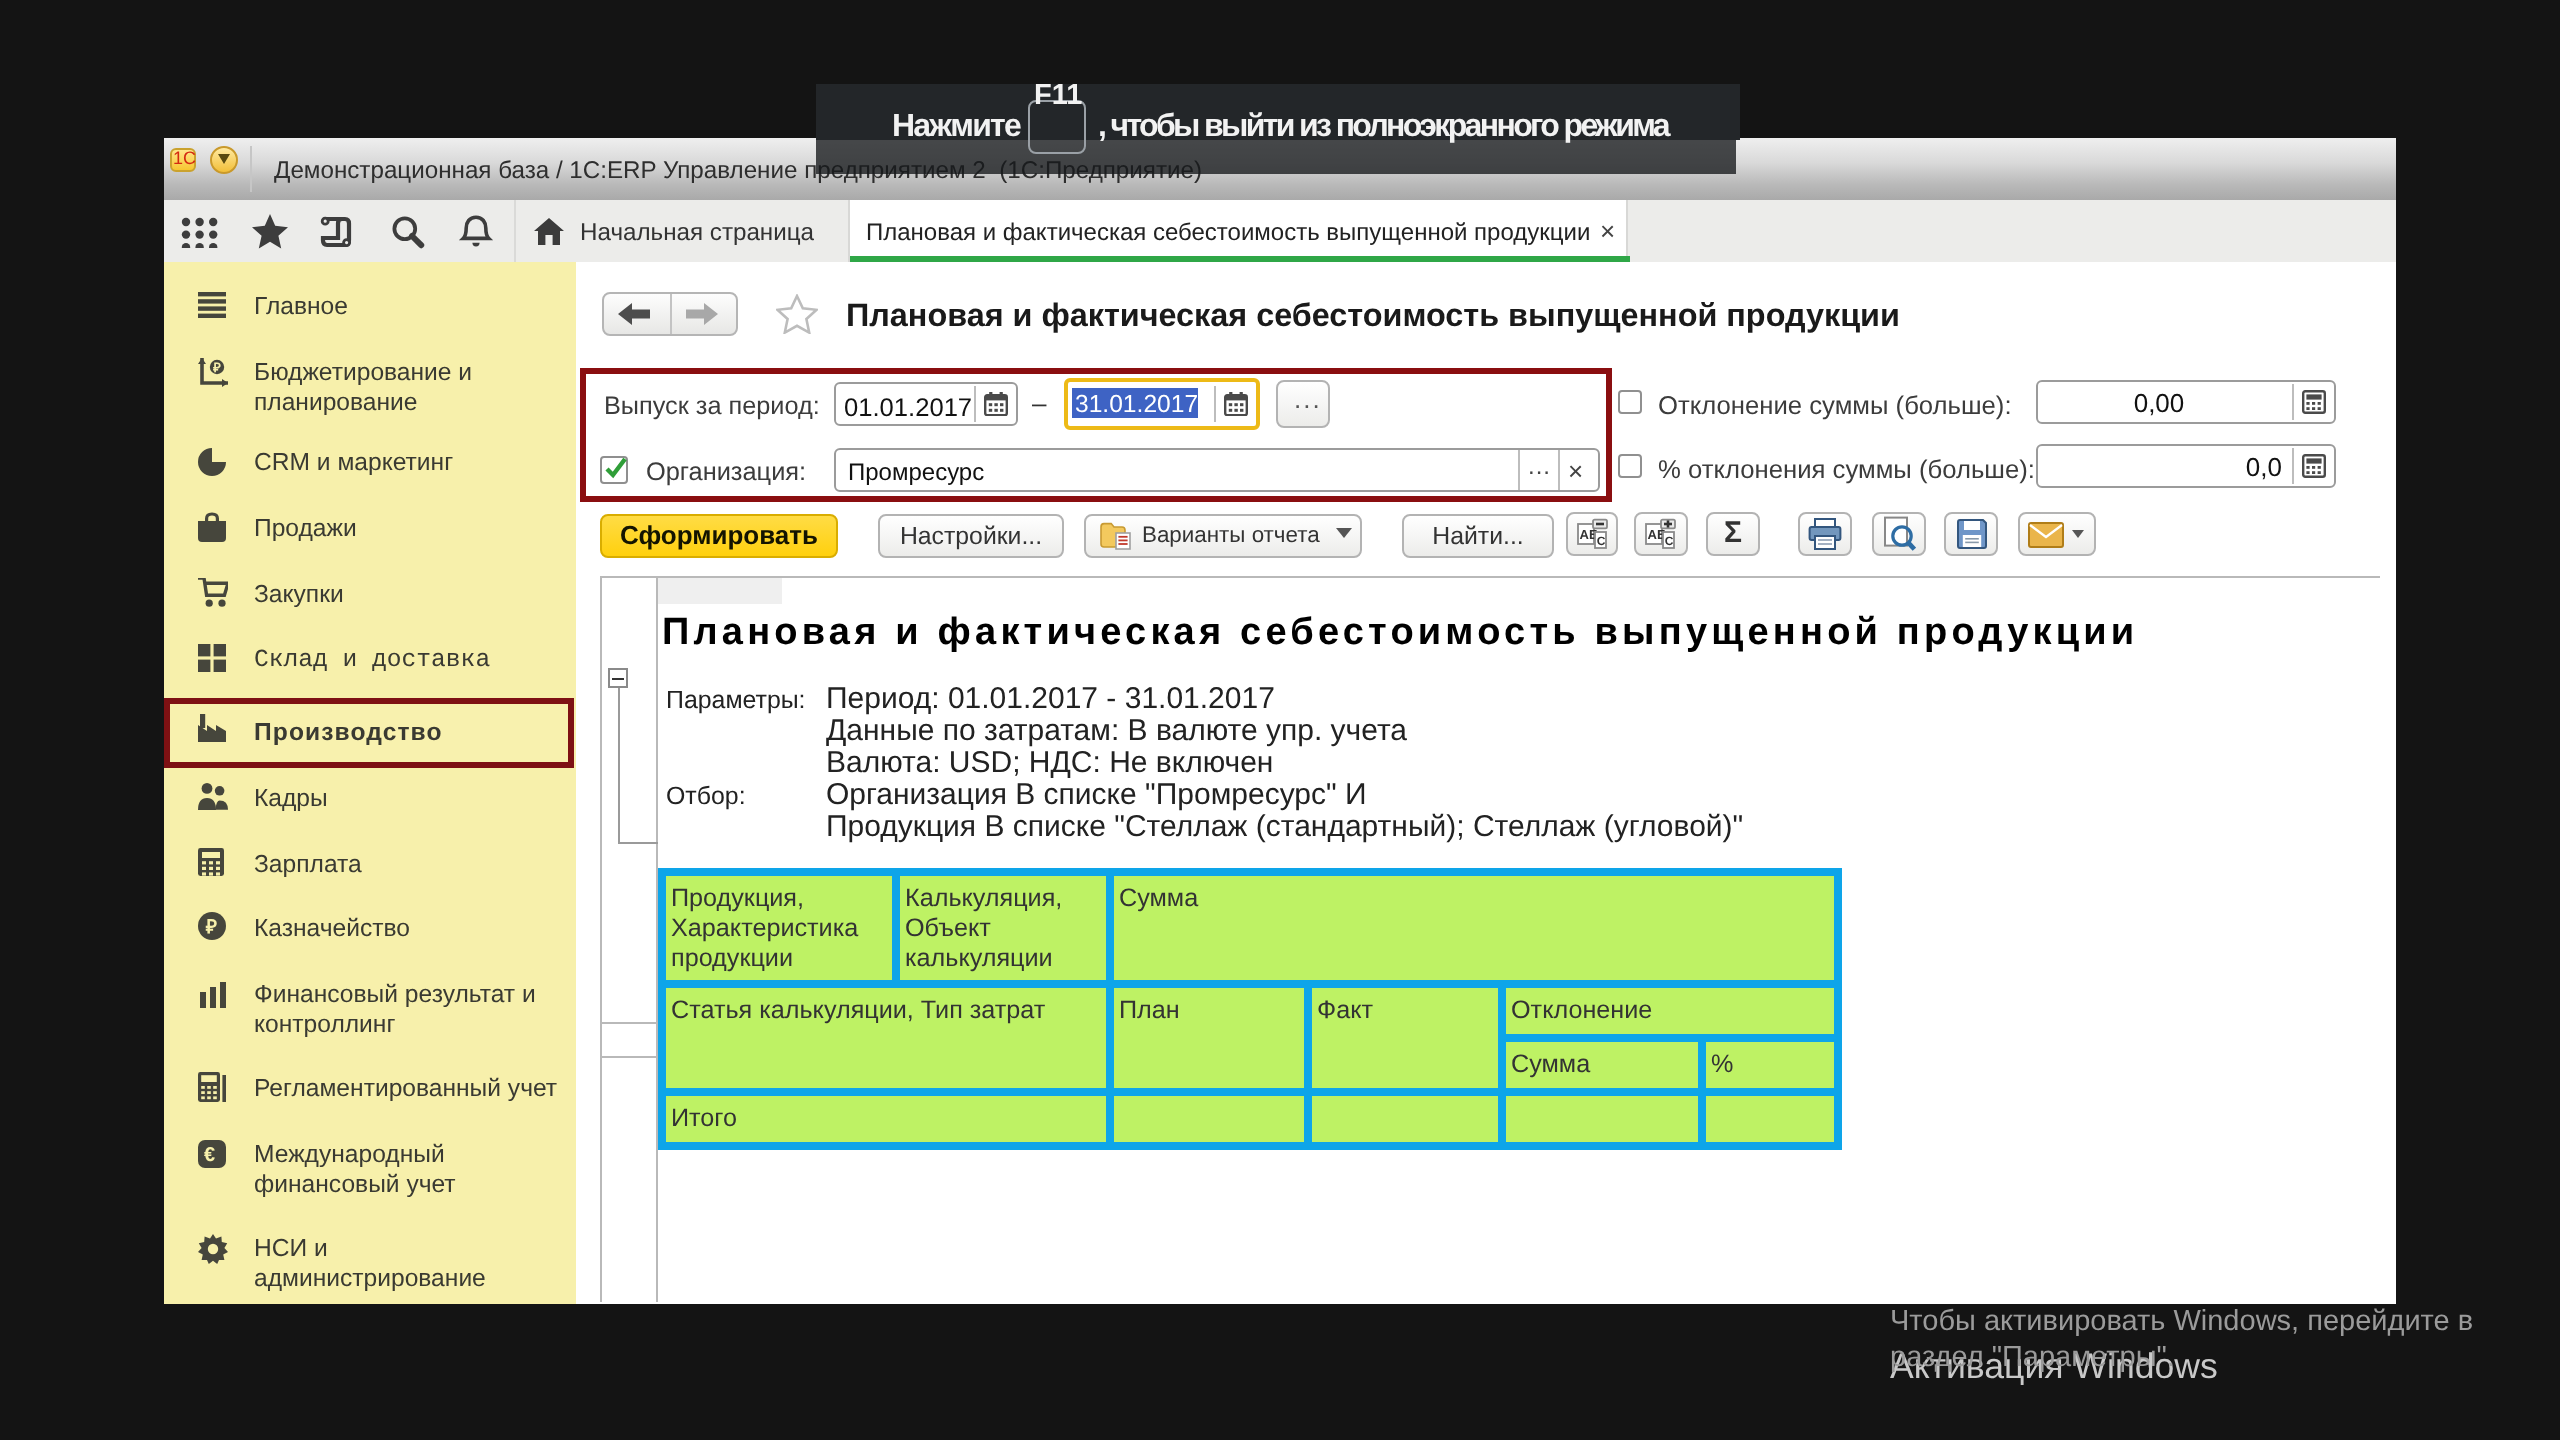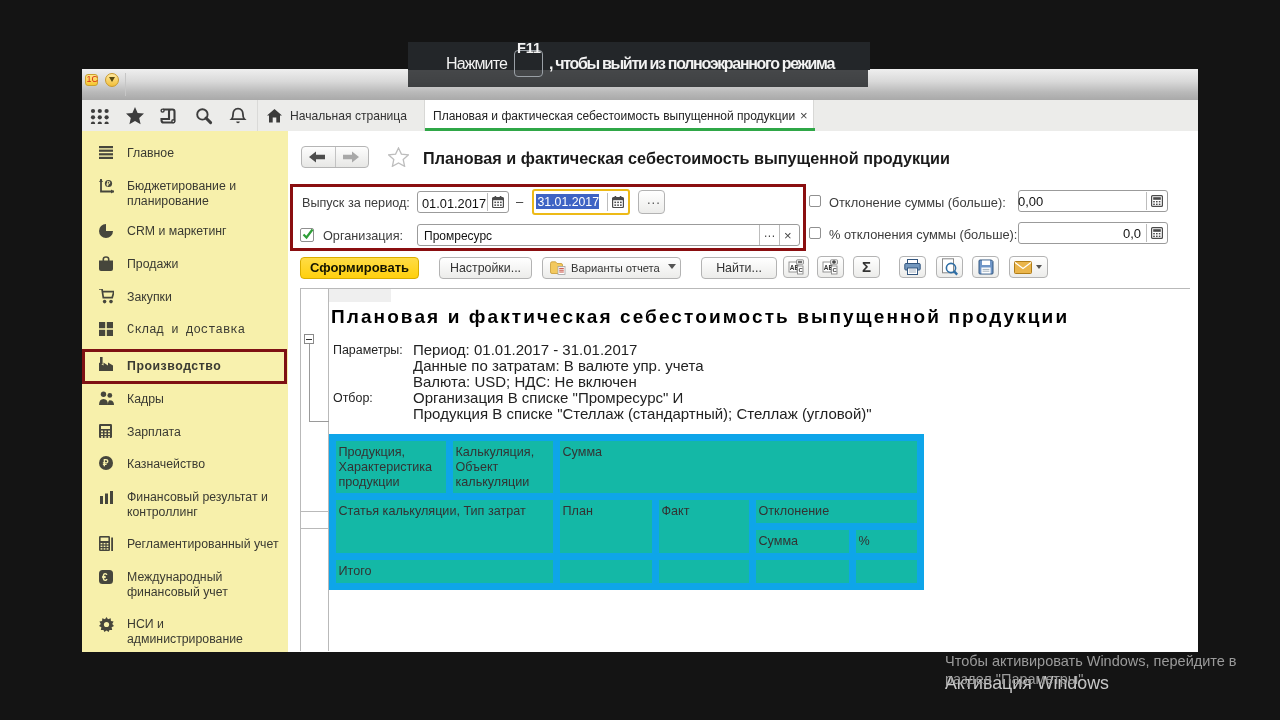--- a/index.html
+++ b/index.html
@@ -9,35 +9,36 @@
   .win { left:82px; top:69px; width:1116px; height:583px; background:#fff; }
   .titlebar { left:0; top:0; width:1116px; height:31px;
     background:linear-gradient(#efefef 0%, #d9d9d9 40%, #b9b9b9 75%, #a9a9a9 100%); }
   .tabstrip { left:0; top:31px; width:1116px; height:31px; background:#ececea; }
   .sidebar { left:0; top:62px; width:205.5px; height:521px; background:#f7f0ab; }
   .label { font-size:13.8px; color:#3c3c3c; white-space:nowrap; }
   .inp { background:#fff; border:1px solid #9b9b9b; border-radius:3px; }
   .btn { background:linear-gradient(#ffffff,#ececea); border:1px solid #b3b3b3; border-radius:4px;
          font-size:12.4px; color:#333; text-align:center; white-space:nowrap; }
   table.rep { border-collapse:collapse; }
-  .rep td { background:#14b8a6; border:7px solid #0ea5e9; font-size:12.6px; color:#333;
+  .rep td { background:#bef264; border:4px solid #0ea5e9; font-size:12.6px; color:#333;
             vertical-align:top; padding:4px 3px; line-height:14.8px; }
   .menuitem { position:absolute; left:127px; font-size:12.3px; color:#3a3a32; line-height:14.6px; white-space:nowrap; }
 </style>
 </head>
 <body>
 
 <div class="abs win">
   <div class="abs titlebar">
 
     <div class="abs" style="left:3px;top:5px;width:13px;height:12px;background:linear-gradient(#ffe588,#f7c631);border:1px solid #caa22e;border-radius:3px;"></div>
     <div class="abs" style="left:4.5px;top:5px;width:11px;height:28px;font-size:9px;font-weight:normal;color:#d42a12;">1C</div>
     <div class="abs" style="left:23px;top:4px;width:14px;height:14px;border-radius:50%;background:linear-gradient(#ffe9a0,#f2bf39);border:1px solid #c9992b;"></div>
     <div class="abs" style="left:27px;top:8px;width:0;height:0;border-left:3.5px solid transparent;border-right:3.5px solid transparent;border-top:5px solid #5a4a10;"></div>
     <div class="abs" style="left:43px;top:4px;width:1px;height:23px;background:#c6c6c6;"></div>
+    <div class="abs" style="left:55px;top:9px;font-size:12.1px;color:#2e2e2e;white-space:nowrap;">Демонстрационная база / 1С:ERP Управление предприятием 2&nbsp; (1С:Предприятие)</div>
   </div>
 
   <div class="abs tabstrip">
 
     <svg class="abs" style="left:8px;top:8px;" width="20" height="16" viewBox="0 0 20 16">
       <g fill="#3d3d3d">
         <circle cx="3" cy="3" r="2.1"></circle>
           <circle cx="9.8" cy="3" r="2.1"></circle>
           <circle cx="16.6" cy="3" r="2.1"></circle>
         <circle cx="3" cy="9.3" r="2.1"></circle>
@@ -277,21 +278,21 @@
   <div class="abs inp" style="left:417px;top:224px;width:383px;height:22px;"></div>
   <div class="abs" style="left:424px;top:228.5px;font-size:12px;color:#111;">Промресурс</div>
   <div class="abs" style="left:759px;top:225px;width:1px;height:20px;background:#bdbdbd;"></div>
   <div class="abs" style="left:779px;top:225px;width:1px;height:20px;background:#bdbdbd;"></div>
   <div class="abs" style="left:764px;top:226px;font-size:12px;color:#444;letter-spacing:0.5px;">...</div>
   <div class="abs" style="left:784px;top:228px;font-size:13px;color:#444;">×</div>
 
   <div class="abs" style="left:809px;top:195px;width:12px;height:12px;background:#fff;border:1px solid #909090;border-radius:2px;"></div>
   <div class="abs label" style="left:829px;top:195px;font-size:12.85px;">Отклонение суммы (больше):</div>
   <div class="abs inp" style="left:1018px;top:190px;width:150px;height:22px;"></div>
-  <div class="abs" style="left:1018px;top:194px;width:123px;text-align:left;font-size:13px;color:#111;">0,00</div>
+  <div class="abs" style="left:1018px;top:194px;width:123px;text-align:center;font-size:13px;color:#111;">0,00</div>
   <div class="abs" style="left:1146px;top:192px;width:1px;height:18px;background:#bdbdbd;"></div>
   <svg class="abs" style="left:1151px;top:195px;" width="12" height="12" viewBox="0 0 12 12">
     <rect x="0.6" y="0.6" width="10.8" height="10.8" rx="1" fill="none" stroke="#4a4a4a" stroke-width="1.2"></rect>
     <rect x="2.2" y="2.2" width="7.6" height="2.6" fill="#4a4a4a"></rect>
     <g fill="#4a4a4a">
         <rect x="2.2" y="6" width="1.6" height="1.4"></rect>
         <rect x="5" y="6" width="1.6" height="1.4"></rect>
         <rect x="7.8" y="6" width="1.6" height="1.4"></rect>
         <rect x="2.2" y="8.6" width="1.6" height="1.4"></rect>
         <rect x="5" y="8.6" width="1.6" height="1.4"></rect>
@@ -438,19 +439,19 @@
           <td></td>
           <td></td>
           <td></td>
     </tr>
   </tbody>
     </table>
 </div>
 
 <div class="abs" style="left:408px;top:42px;width:462px;height:28px;background:#232629;"></div>
 <div class="abs" style="left:408px;top:70px;width:460px;height:17px;background:rgba(22,24,27,0.78);"></div>
-<div class="abs" style="left:446px;top:55px;font-size:16px;font-weight:normal;letter-spacing:-0.89px;color:#f2f2f2;">Нажмите</div>
+<div class="abs" style="left:446px;top:55px;font-size:16px;font-weight:bold;letter-spacing:-0.89px;color:#f2f2f2;">Нажмите</div>
 <div class="abs" style="left:514px;top:50px;width:29px;height:27px;border:1.5px solid #9aa0a6;border-radius:4px;"></div>
 <div class="abs" style="left:517px;top:40px;font-size:14.5px;font-weight:bold;color:#f2f2f2;">F11</div>
 <div class="abs" style="left:549px;top:55px;font-size:16px;font-weight:bold;letter-spacing:-1.32px;color:#f2f2f2;">, чтобы выйти из полноэкранного режима</div>
 
 <div class="abs" style="left:945px;top:629px;font-size:17.8px;color:#c9c9c9;margin-top:44px;">Активация Windows</div>
 <div class="abs" style="left:945px;top:653px;font-size:14.5px;color:#9b9b9b;line-height:17.5px;">Чтобы активировать Windows, перейдите в<br>раздел "Параметры".</div>
 
 </body></html>

